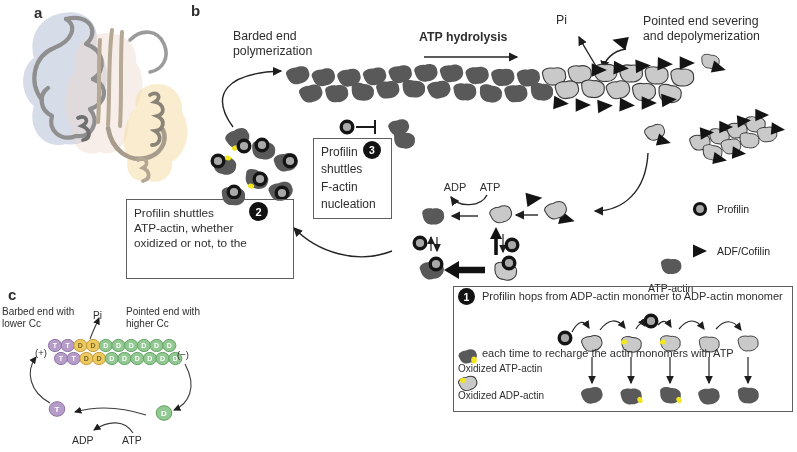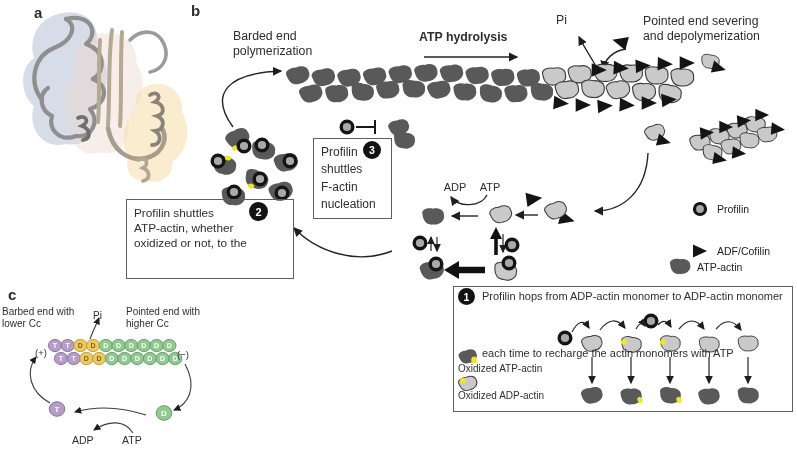--- a/index.html
+++ b/index.html
@@ -373,21 +373,21 @@
         <circle cx="12" cy="9" r="5.5" fill="#a9a9a9" stroke="#141414" stroke-width="3.2"></circle>
       </svg>
   <span>Profilin</span>
 </div>
 <div class="legend-row" style="left:688px;top:218px;margin-top:24px;">
   <svg width="24" height="18">
         <polygon points="5,2.5 19,9 5,15.5" fill="#141414"></polygon>
       </svg>
   <span>ADF/Cofilin</span>
 </div>
-<div class="legend-row" style="left:668px;top:257px;">
+<div class="legend-row" style="left:648px;top:257px;flex-direction:column;">
   <svg width="24" height="20">
         <use href="#blobP" transform="translate(12,10) scale(0.82)" fill="#595959"></use>
       </svg>
   <span>ATP-actin</span>
 </div>
 
 <div class="box" style="left:453px;top:286px;width:340px;height:126px;"></div>
 <div class="badge" style="left:458px;top:288px;width:17px;height:17px;font-size:10.5px;">1</div>
 <div class="lbl s11" style="left:482px;top:290px;">Profilin hops from ADP-actin monomer to ADP-actin monomer</div>
 <div class="lbl s11" style="left:482px;top:303px;margin-top:44px;">each time to recharge the actin monomers with ATP</div>

